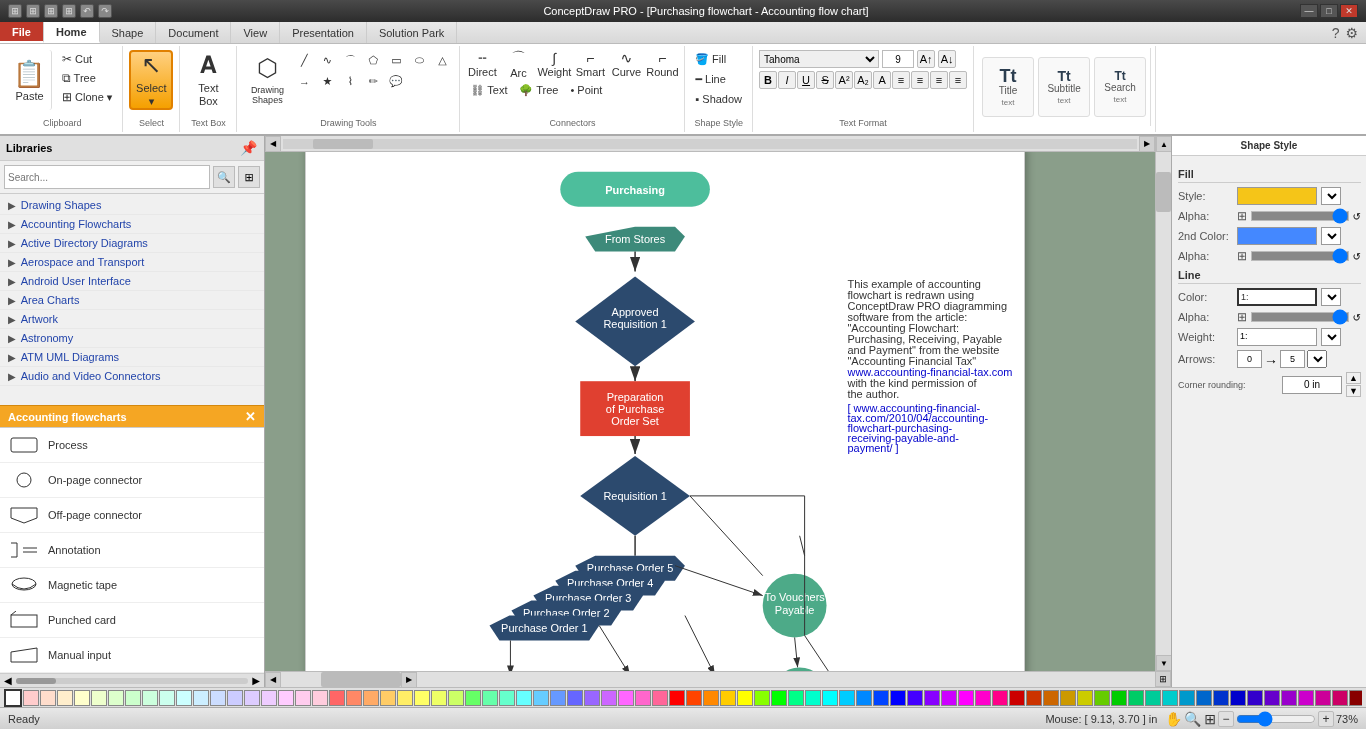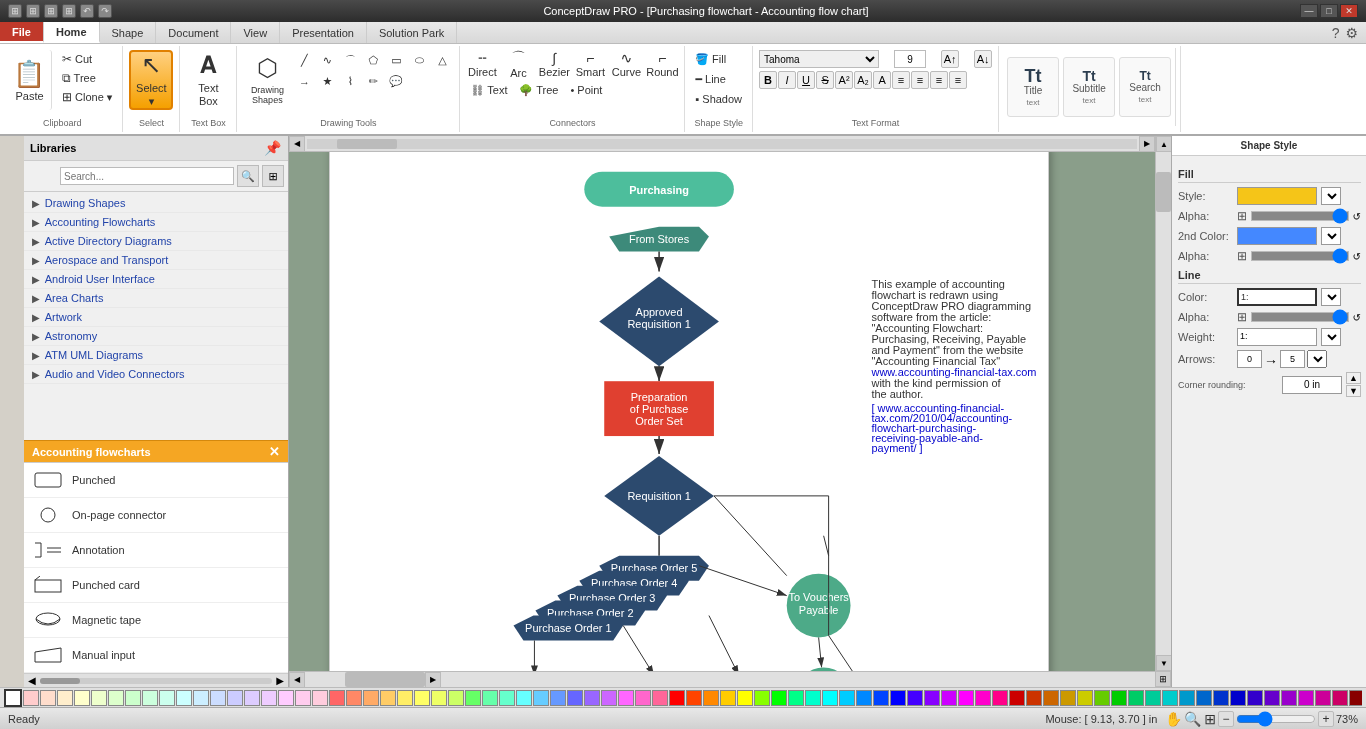--- a/index.html
+++ b/index.html
@@ -155,31 +155,30 @@
       width: 52px;
       height: 60px;
       cursor: pointer;
       border-radius: 3px;
       border: 1px solid #ddd;
       background: #f9f9f9;
     }
     .text-sample .ts-title { font-size: 18px; font-weight: bold; color: #2c3e50; line-height: 1; }
     .text-sample .ts-sub { font-size: 10px; color: #555; }
     .text-sample .ts-label { font-size: 8px; color: #777; margin-top: 2px; }
-    .font-row { display: flex; align-items: center; gap: 15px; }
+    .font-row { display: flex; align-items: center; gap: 3px; }
     .font-select { width: 120px; height: 18px; font-size: 10px; border: 1px solid #bbb; }
     .font-size-input { width: 32px; height: 18px; font-size: 10px; border: 1px solid #bbb; text-align: center; }
     .font-btn { width: 18px; height: 18px; font-size: 11px; text-align: center; line-height: 17px; border: 1px solid #bbb; background: #f0f0f0; cursor: pointer; border-radius: 2px; }
     .font-format-btns { display: flex; gap: 1px; }
 
     
     #main-layout {
       display: flex;
       height: calc(729px - 22px - 113px - 22px - 26px);
-      padding-left: 24px;
     }
 
     
     #sidebar {
       width: 265px;
       background: #f0f0f0;
       border-right: 1px solid #aaa;
       display: flex;
       flex-direction: column;
       height: 100%;
@@ -196,25 +195,24 @@
     }
     #sidebar-search {
       display: flex;
       align-items: center;
       padding: 4px;
       gap: 3px;
       border-bottom: 1px solid #ccc;
     }
     #sidebar-search input {
       flex: 1;
-      height: 18px;
+      height: 24px;
       border: 1px solid #bbb;
       font-size: 10px;
       padding: 0 3px;
-      margin-left: 32px;
     }
     #sidebar-search .search-btn, #sidebar-search .grid-btn {
       width: 22px;
       height: 22px;
       border: 1px solid #bbb;
       background: #e0e0e0;
       cursor: pointer;
       font-size: 11px;
       display: flex;
       align-items: center;
@@ -593,21 +591,21 @@
           <div class="conn-icon">
             <div class="ci">╌</div>
             <div>Direct</div>
           </div>
           <div class="conn-icon">
             <div class="ci">⌒</div>
             <div>Arc</div>
           </div>
           <div class="conn-icon">
             <div class="ci">∫</div>
-            <div>Bezier</div>
+            <div>Weight</div>
           </div>
           <div class="conn-icon">
             <div class="ci">⌐</div>
             <div>Smart</div>
           </div>
           <div class="conn-icon">
             <div class="ci">∿</div>
             <div>Curve</div>
           </div>
           <div class="conn-icon">
@@ -765,60 +763,68 @@
         <span class="close-x">✕</span>
       </div>
       <div id="shapes-list">
 
         <div class="shape-item">
           <div class="shape-icon">
             <svg width="30" height="18">
                 <rect x="2" y="2" width="26" height="14" rx="2" fill="none" stroke="#333" stroke-width="1"></rect>
               </svg>
           </div>
-          <span>Punched</span>
+          <span>Process</span>
         </div>
 
         <div class="shape-item">
           <div class="shape-icon">
             <svg width="30" height="18">
                 <circle cx="15" cy="9" r="7" fill="none" stroke="#333" stroke-width="1"></circle>
               </svg>
           </div>
           <span>On-page connector</span>
         </div>
 
+        <div class="shape-item">
+          <div class="shape-icon">
+            <svg width="30" height="18">
+                <polygon points="2,2 28,2 28,12 15,17 2,12" fill="none" stroke="#333" stroke-width="1"></polygon>
+              </svg>
+          </div>
+          <span>Off-page connector</span>
+        </div>
 
         <div class="shape-item">
           <div class="shape-icon">
             <svg width="30" height="18">
                 <path d="M8,2 L8,16 M8,2 L2,2 M8,16 L2,16 M14,7 L28,7 M14,11 L28,11" fill="none" stroke="#333" stroke-width="1"></path>
               </svg>
           </div>
           <span>Annotation</span>
+        </div>
+
+        <div class="shape-item">
+          <div class="shape-icon">
+            <svg width="30" height="18">
+                <ellipse cx="15" cy="8" rx="12" ry="6" fill="none" stroke="#333" stroke-width="1"></ellipse>
+                <path d="M3,8 Q15,18 27,8" fill="none" stroke="#333" stroke-width="1"></path>
+              </svg>
+          </div>
+          <span>Magnetic tape</span>
         </div>
 
         <div class="shape-item">
           <div class="shape-icon">
             <svg width="30" height="18">
                 <rect x="2" y="4" width="26" height="12" fill="none" stroke="#333" stroke-width="1"></rect>
                 <line x1="2" y1="4" x2="7" y2="0" stroke="#333" stroke-width="1"></line>
               </svg>
           </div>
           <span>Punched card</span>
-        </div>
-
-        <div class="shape-item">
-          <div class="shape-icon">
-            <svg width="30" height="18">
-                <ellipse cx="15" cy="8" rx="12" ry="6" fill="none" stroke="#333" stroke-width="1"></ellipse>
-                <path d="M3,8 Q15,18 27,8" fill="none" stroke="#333" stroke-width="1"></path>
-              </svg>
-          </div>
-          <span>Magnetic tape</span>
         </div>
 
 
         <div class="shape-item">
           <div class="shape-icon">
             <svg width="30" height="18">
                 <polygon points="2,6 28,2 28,16 2,16" fill="none" stroke="#333" stroke-width="1"></polygon>
               </svg>
           </div>
           <span>Manual input</span>

